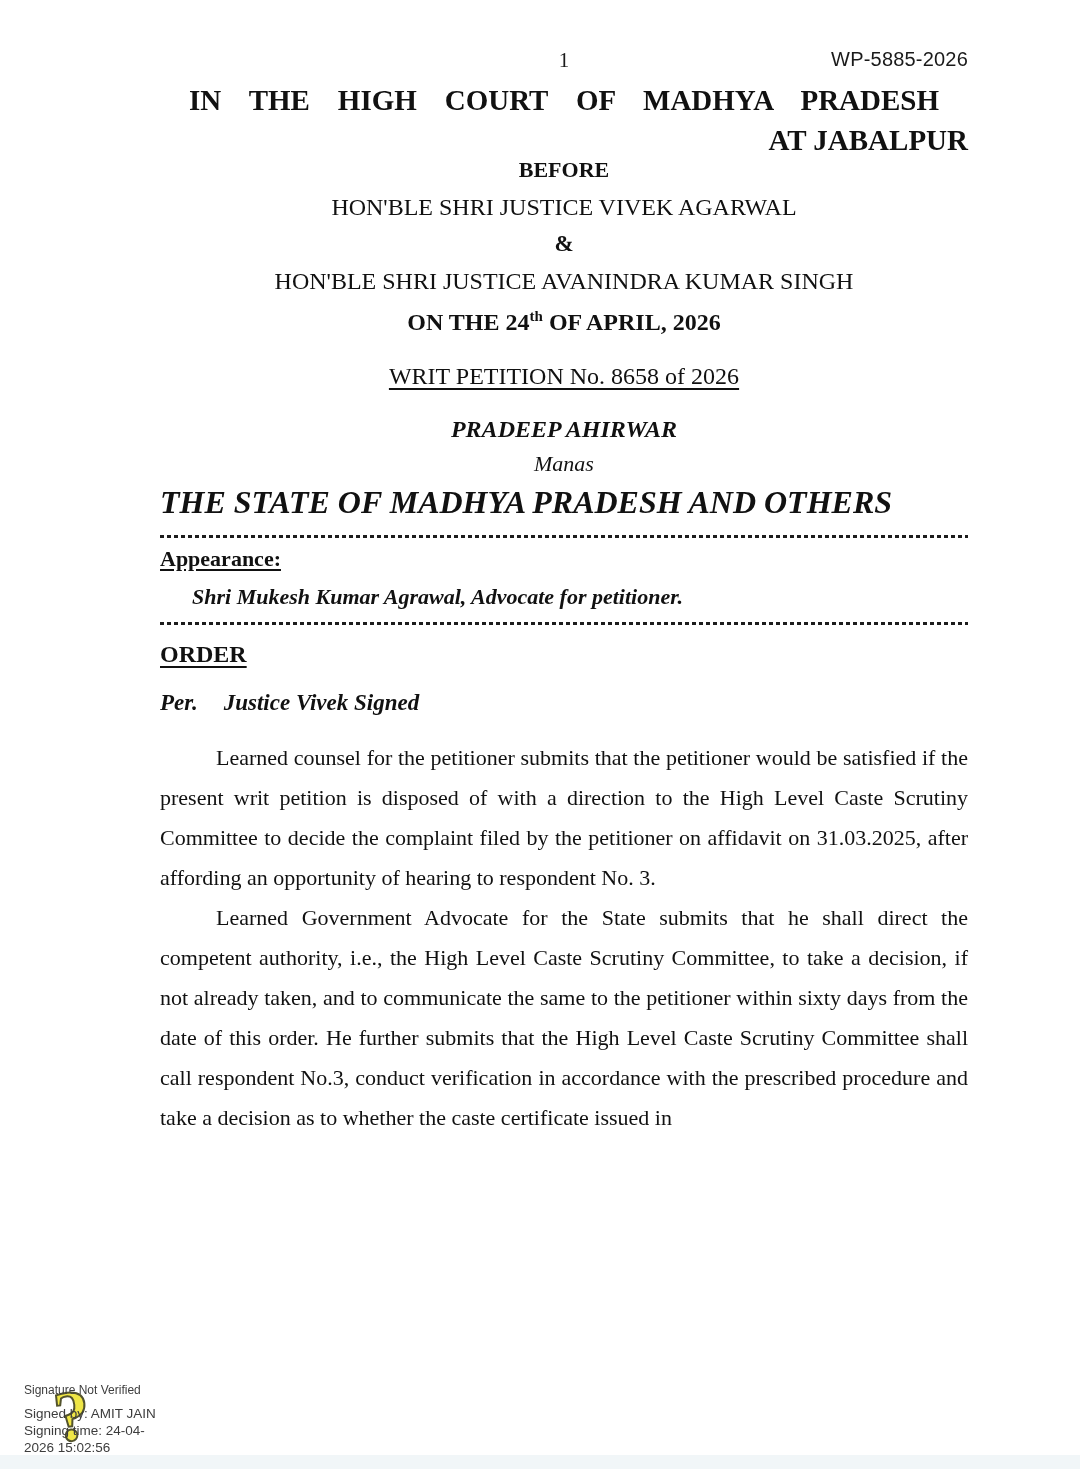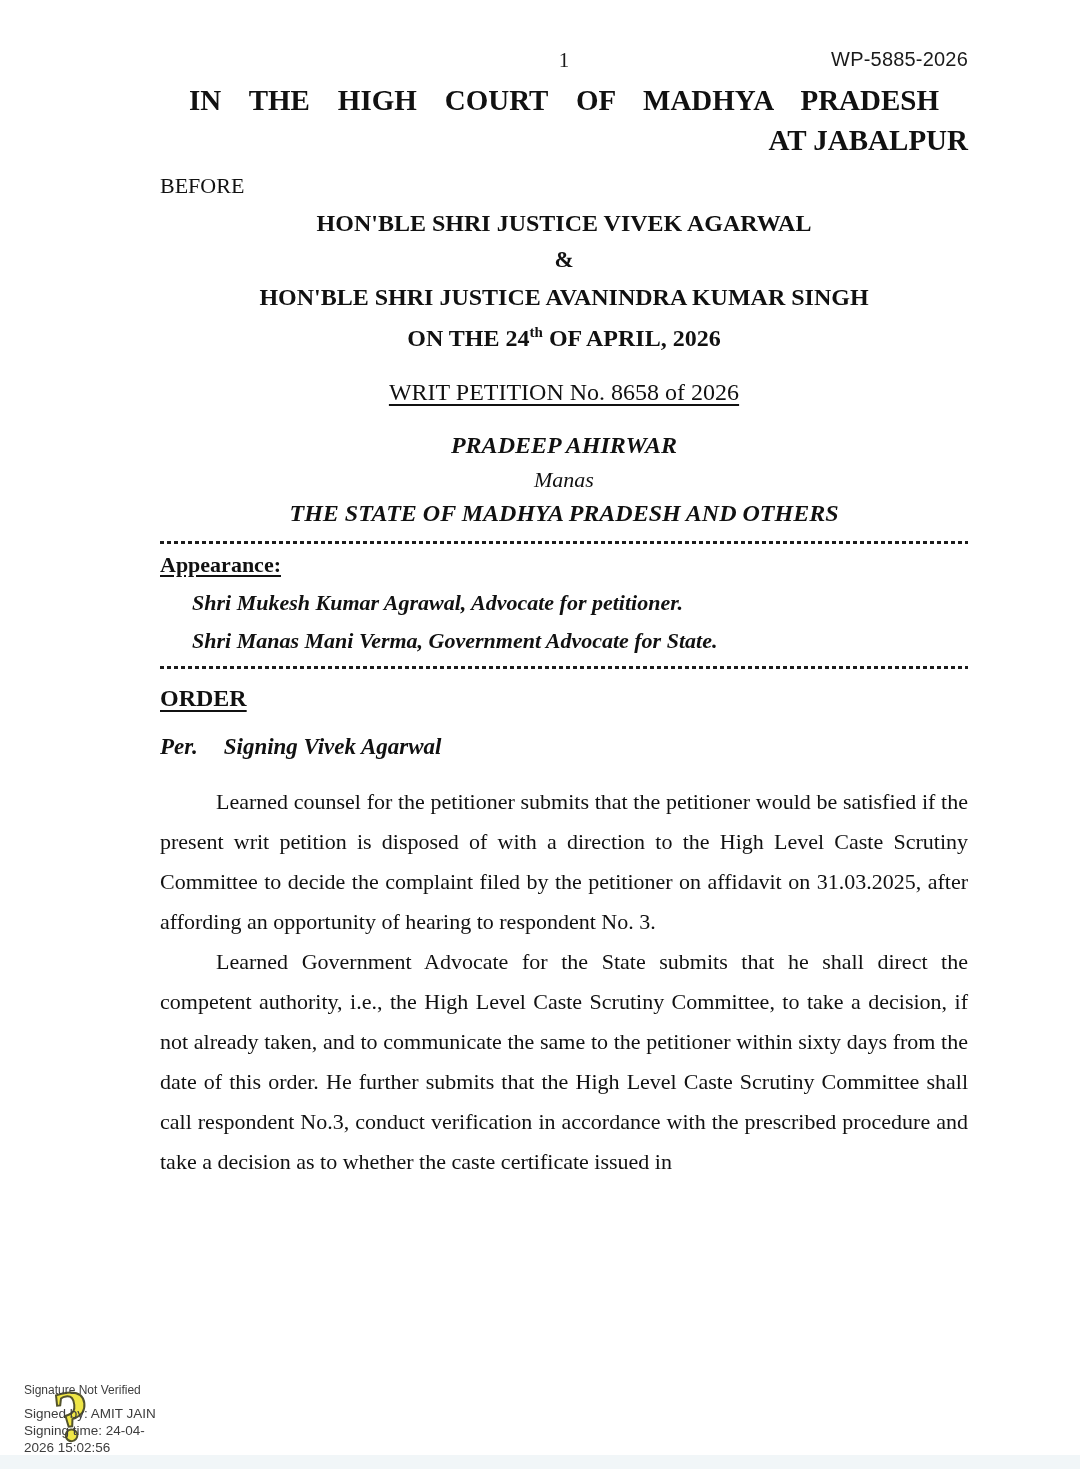--- a/index.html
+++ b/index.html
@@ -46,29 +46,28 @@
     text-align-last: justify;
     white-space: nowrap;
   }
   .court-title-2 {
     text-align: right;
     font-size: 29px;
     font-weight: bold;
     margin-top: 7px;
   }
   .before-label {
-    text-align: left;
-    font-size: 22px;
+    text-align: center;
+    font-size: 22px;
+    font-weight: bold;
+  }
+  .judge-line {
+    text-align: center;
+    font-size: 24px;
     font-weight: normal;
-    margin-top: 16px;
-  }
-  .judge-line {
-    text-align: center;
-    font-size: 24px;
-    font-weight: bold;
     margin-top: 11px;
   }
   .amp-line {
     text-align: center;
     font-size: 23px;
     font-weight: bold;
     margin-top: 10px;
   }
   .date-line {
     text-align: center;
@@ -91,22 +90,21 @@
     font-style: italic;
     margin-top: 26px;
   }
   .versus-line {
     text-align: center;
     font-size: 22px;
     font-style: italic;
     margin-top: 8px;
   }
   .party-respondent {
-    text-align: center;
-    font-size: 24px;
+    font-size: 32px;
     font-weight: bold;
     font-style: italic;
     margin-top: 7px;
   }
   .dashed-line {
     height: 3px;
     margin-top: 14px;
     background-image: repeating-linear-gradient(to right, #1c1c1c 0px, #1c1c1c 4px, transparent 4px, transparent 7px);
   }
   .appearance-heading {
@@ -202,27 +200,26 @@
     <div class="petition-line"><span>WRIT PETITION No. 8658 of 2026</span></div>
 
     <div class="party-petitioner">PRADEEP AHIRWAR</div>
     <div class="versus-line">Manas</div>
     <div class="party-respondent">THE STATE OF MADHYA PRADESH AND OTHERS</div>
 
     <div class="dashed-line"></div>
 
     <div class="appearance-heading"><span>Appearance:</span></div>
     <div class="appearance-line">Shri Mukesh Kumar Agrawal, Advocate for petitioner.</div>
-    <div class="appearance-line">Shri Manas Mani Verma, Government Advocate for State.</div>
 
     <div class="dashed-line second"></div>
 
     <div class="order-heading"><span>ORDER</span></div>
 
-    <div class="per-line"><span class="per-label">Per.</span><span class="per-judge">Signing Vivek Agarwal</span></div>
+    <div class="per-line"><span class="per-label">Per.</span><span class="per-judge">Justice Vivek Signed</span></div>
 
     <p class="body-para">Learned counsel for the petitioner submits that the petitioner would be satisfied if the present writ petition is disposed of with a direction to the High Level Caste Scrutiny Committee to decide the complaint filed by the petitioner on affidavit on 31.03.2025, after affording an opportunity of hearing to respondent No. 3.</p>
     <p class="body-para second">Learned Government Advocate for the State submits that he shall direct the competent authority, i.e., the High Level Caste Scrutiny Committee, to take a decision, if not already taken, and to communicate the same to the petitioner within sixty days from the date of this order. He further submits that the High Level Caste Scrutiny Committee shall call respondent No.3, conduct verification in accordance with the prescribed procedure and take a decision as to whether the caste certificate issued in</p>
 
   </div>
 
   <div class="sig-stamp">
     <span class="sig-mark">?</span>
     <div class="sig-line1">Signature Not Verified</div>
     <div class="sig-line2">Signed by: AMIT JAIN</div>

